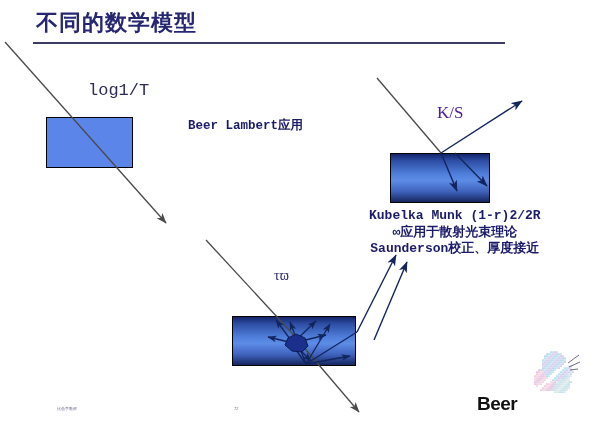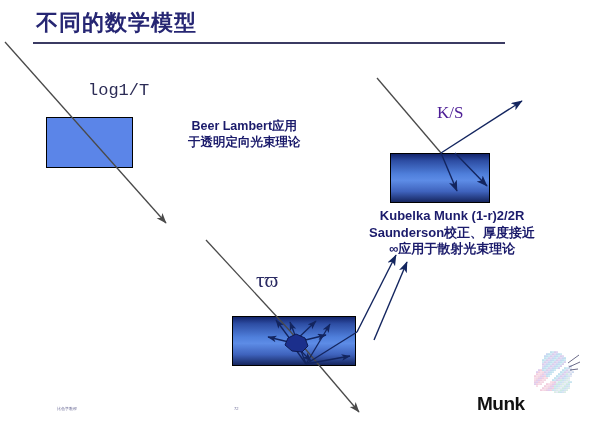--- a/index.html
+++ b/index.html
@@ -84,31 +84,31 @@
     color: #2b2b55;
   }
   #label-ks {
     left: 437px;
     top: 103px;
     font-size: 17px;
     font-family: "Liberation Serif", "DejaVu Serif", serif;
     color: #4c1d95;
   }
   #label-tau {
-    left: 256px;
+    left: 274px;
     top: 268px;
-    font-size: 21px;
+    font-size: 14px;
     font-family: "Liberation Serif", "DejaVu Serif", serif;
     color: #2b2b63;
   }
 
   .textblock {
     position: absolute;
     color: #1b1b6b;
-    font-family: Liberation Sans, sans-serif;
+    font-family: Liberation Mono, monospace;
     font-weight: bold;
     font-size: 12.5px;
     line-height: 16px;
     text-align: center;
     white-space: nowrap;
   }
   #text-beer {
     left: 188px;
     top: 118px;
   }
@@ -235,35 +235,34 @@
       <path d="M288,338 L296,334 L305,338 L308,346 L302,352 L292,351 L285,345 Z" fill="#1b2f8c" stroke="#0e1a52" stroke-width="1"></path>
     </g>
   </svg>
 
   <div class="label" id="label-log">log1/T</div>
   <div class="label" id="label-ks">K/S</div>
   <div class="label" id="label-tau">τϖ</div>
 
   <div class="textblock" id="text-beer">
     <div>Beer Lambert应用</div>
-    <div>于透明定向光束理论</div>
   </div>
 
   <div class="textblock" id="text-kubelka">
     <div>Kubelka Munk (1-r)2/2R</div>
+    <div>∞应用于散射光束理论</div>
     <div>Saunderson校正、厚度接近</div>
-    <div>∞应用于散射光束理论</div>
   </div>
 
 
   <div class="footer-text" id="footer-left">比色学教程</div>
   <div class="footer-text" id="footer-center">72</div>
 
   <div id="logo">
-    <div id="logo-word">Munk</div>
+    <div id="logo-word">Beer</div>
     <svg id="logo-mark" width="64" height="52" viewBox="0 0 64 52">
       <g id="bf-dots">
           <circle cx="30.0" cy="2.0" r="0.85" fill="#8fc9e0"></circle>
           <circle cx="32.0" cy="2.0" r="0.85" fill="#a7d4e8"></circle>
           <circle cx="34.0" cy="2.0" r="0.85" fill="#b9a8dd"></circle>
           <circle cx="36.0" cy="2.0" r="0.85" fill="#c9b6e6"></circle>
           <circle cx="26.0" cy="4.0" r="0.85" fill="#9fb7e8"></circle>
           <circle cx="28.0" cy="4.0" r="0.85" fill="#8fc9e0"></circle>
           <circle cx="30.0" cy="4.0" r="0.85" fill="#a7d4e8"></circle>
           <circle cx="32.0" cy="4.0" r="0.85" fill="#b9a8dd"></circle>

